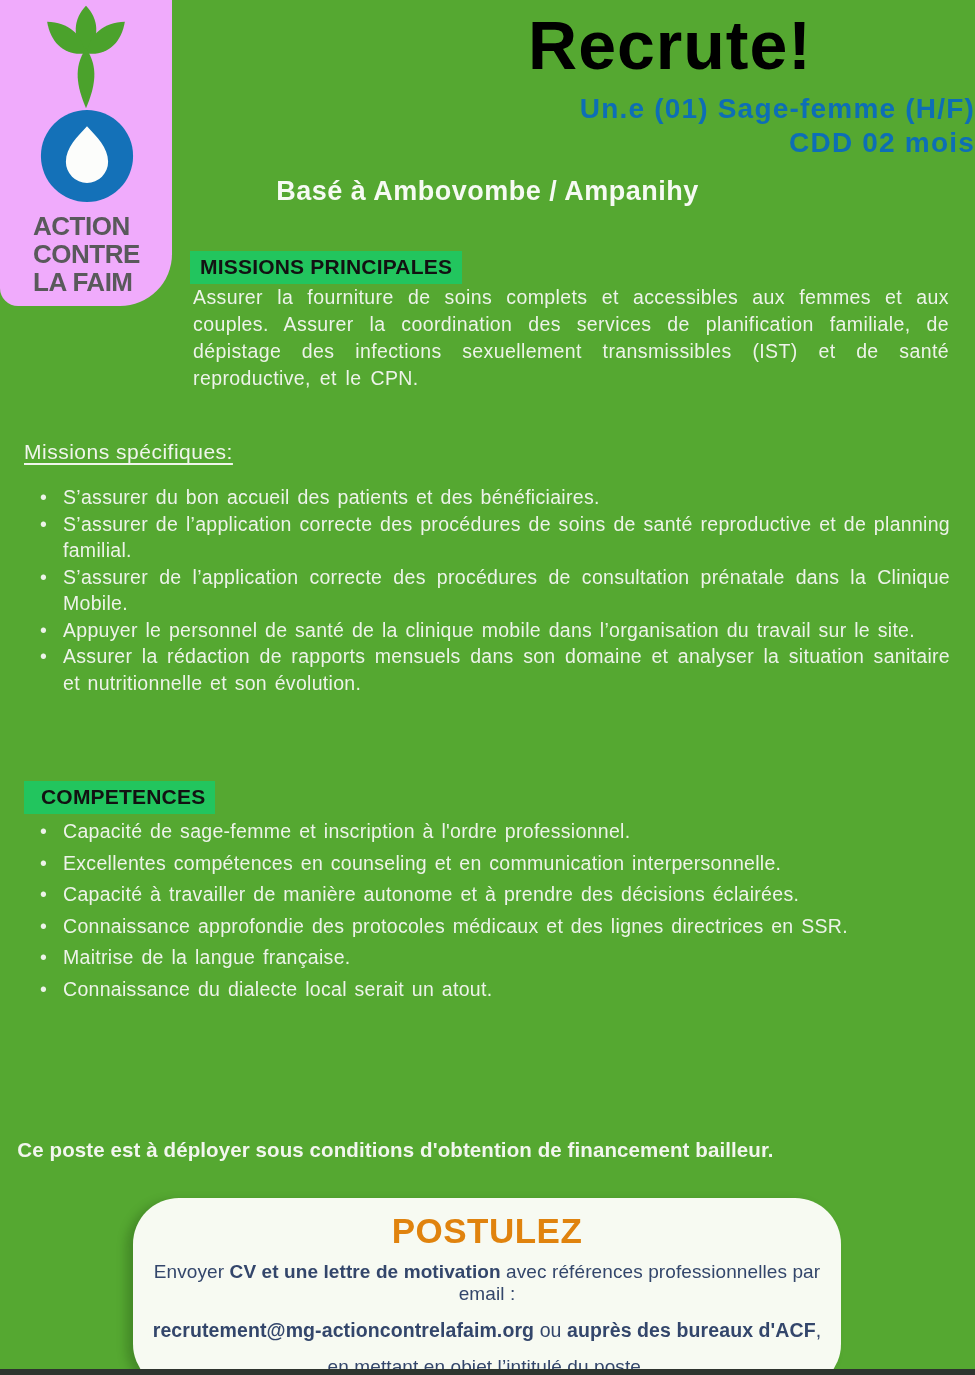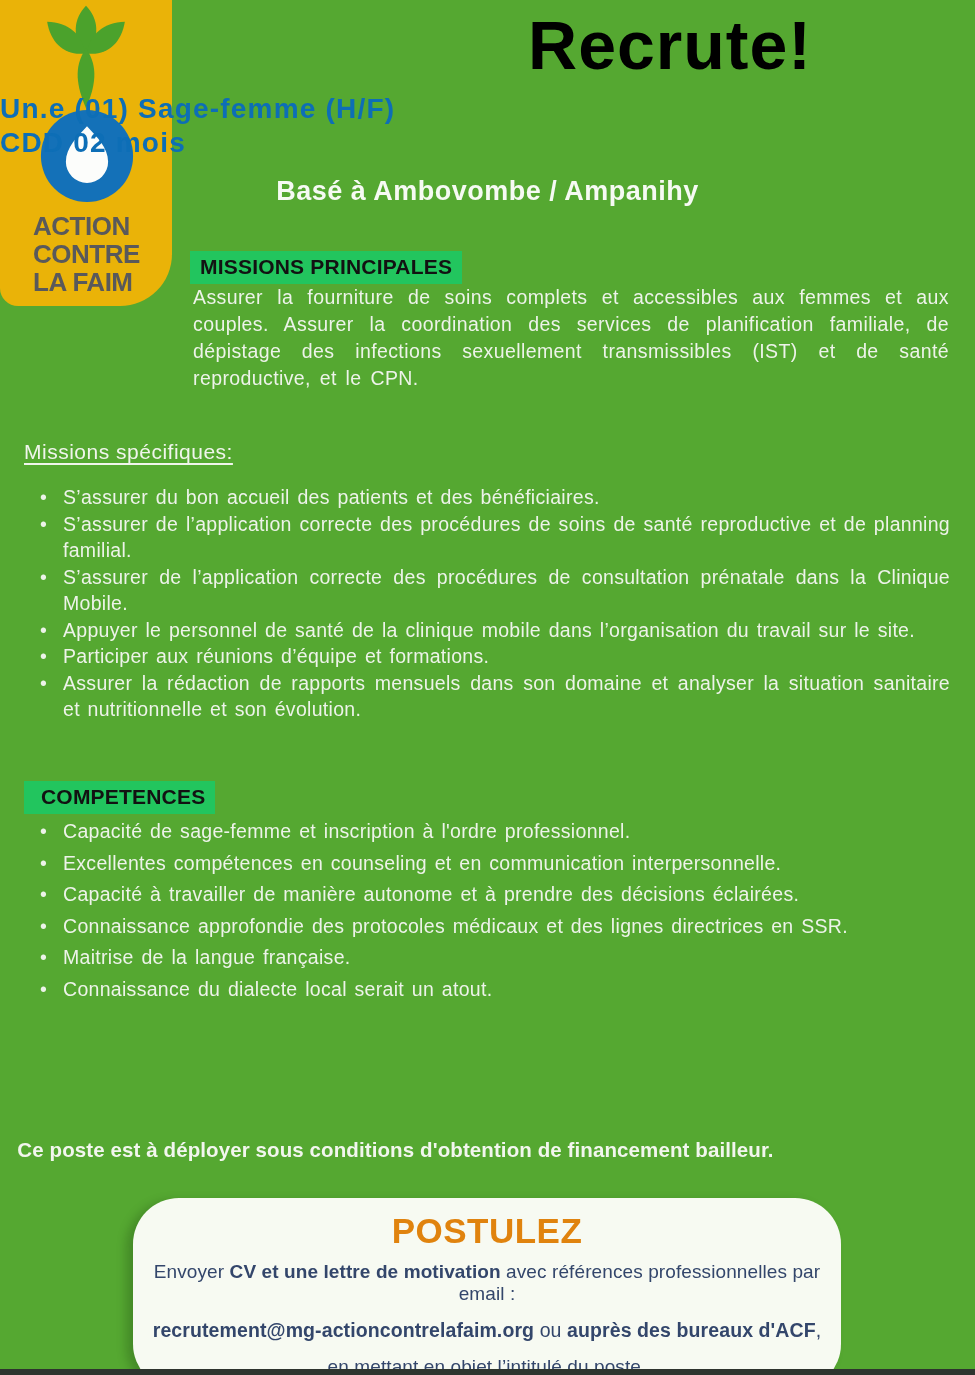--- a/index.html
+++ b/index.html
@@ -12,41 +12,41 @@
     margin:0 auto;
     background:#55A831;
     overflow:hidden;
     color:#EFF5EA;
   }
 
   
   .logo-panel {
     position:absolute; left:0; top:0;
     width:172px; height:306px;
-    background:#eab308;
+    background:#f0abfc;
     border-radius:0 0 52px 18px;
   }
   .leaf-wrap { position:absolute; left:31px; top:4px; width:110px; height:106px; }
   .drop-wrap { position:absolute; left:39px; top:108px; width:96px; height:96px; }
   .org-name {
     position:absolute; left:33px; top:212px;
     font-weight:bold; font-size:26px; line-height:28px;
     letter-spacing:-0.5px; color:#59595B;
   }
 
   
   .recrute {
     position:absolute; left:365px; top:6px; width:610px;
     text-align:center;
     font-size:68px; font-weight:bold; letter-spacing:1px;
     color:#000000;
   }
   .job-title {
     position:absolute; left:0; top:92px; width:975px;
-    text-align:left;
+    text-align:right;
     color:#0D6EB6; font-weight:bold; font-size:28px; line-height:34px;
     letter-spacing:1.2px;
   }
   .location {
     position:absolute; left:0; top:176px; width:975px;
     text-align:center;
     color:#F6FAF3; font-weight:bold; font-size:27px; letter-spacing:0.5px;
   }
 
   
@@ -164,21 +164,20 @@
 
   <div class="label-missions section-label">MISSIONS PRINCIPALES</div>
   <div class="missions-body">Assurer la fourniture de soins complets et accessibles aux femmes et aux couples. Assurer la coordination des services de planification familiale, de dépistage des infections sexuellement transmissibles (IST) et de santé reproductive, et le CPN.</div>
 
   <div class="missions-spec-title">Missions spécifiques:</div>
   <ul class="bullets list-spec">
     <li>S’assurer du bon accueil des patients et des bénéficiaires.</li>
     <li>S’assurer de l’application correcte des procédures de soins de santé reproductive et de planning familial.</li>
     <li>S’assurer de l’application correcte des procédures de consultation prénatale dans la Clinique Mobile.</li>
     <li>Appuyer le personnel de santé de la clinique mobile dans l’organisation du travail sur le site.</li>
-    <li>Participer aux réunions d’équipe et formations.</li>
     <li>Assurer la rédaction de rapports mensuels dans son domaine et analyser la situation sanitaire et nutritionnelle et son évolution.</li>
   </ul>
 
   <div class="label-competences section-label">COMPETENCES</div>
   <ul class="bullets list-comp">
     <li>Capacité de sage-femme et inscription à l'ordre professionnel.</li>
     <li>Excellentes compétences en counseling et en communication interpersonnelle.</li>
     <li>Capacité à travailler de manière autonome et à prendre des décisions éclairées.</li>
     <li>Connaissance approfondie des protocoles médicaux et des lignes directrices en SSR.</li>
     <li>Maitrise de la langue française.</li>

